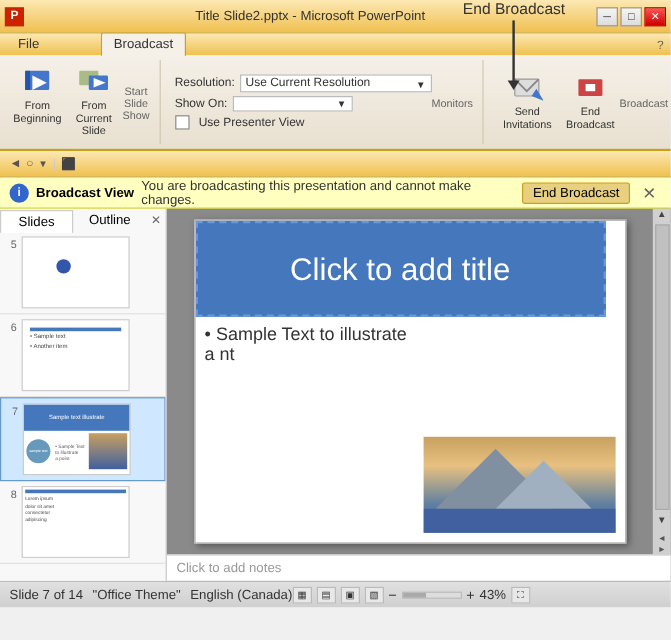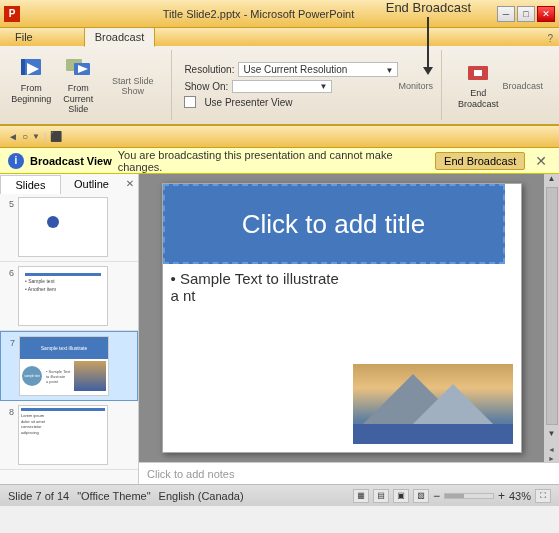--- a/index.html
+++ b/index.html
@@ -334,21 +334,20 @@
     }
 
     
     .status-bar {
       height: 22px;
       background: linear-gradient(to bottom, #e0e0e0, #d0d0d0);
       border-top: 1px solid #bbb;
       display: flex;
       align-items: center;
       padding: 0 8px;
-      justify-content: space-between;
       font-size: 11px;
       color: #333;
     }
     .status-left { display: flex; gap: 8px; }
     .status-right { display: flex; align-items: center; gap: 4px; }
     .status-btn { width: 16px; height: 14px; background: #e8e8e8; border: 1px solid #bbb; display: flex; align-items: center; justify-content: center; font-size: 8px; cursor: pointer; }
 
     
     .arrow-annotation {
       position: absolute;
@@ -441,20 +440,30 @@
         <div class="ribbon-row">
           <div class="ribbon-checkbox"></div>
           <span>Use Presenter View</span>
         </div>
       </div>
       <div class="ribbon-group-label">Monitors</div>
     </div>
 
     <div class="ribbon-group" style="border-right:none;">
       <div class="ribbon-group-content">
+        <div class="ribbon-btn">
+          <div class="ribbon-btn-icon">
+            <svg width="28" height="28" viewBox="0 0 28 28">
+              <rect x="4" y="6" width="20" height="14" fill="#dddddd" stroke="#999" stroke-width="1" rx="1"></rect>
+              <polyline points="4,6 14,16 24,6" fill="none" stroke="#888" stroke-width="1.5"></polyline>
+              <polygon points="18,20 28,24 22,14" fill="#4477cc"></polygon>
+            </svg>
+          </div>
+          <div class="ribbon-btn-label">Send<br>Invitations</div>
+        </div>
         <div class="ribbon-btn">
           <div class="ribbon-btn-icon">
             <svg width="28" height="28" viewBox="0 0 28 28">
               <rect x="4" y="6" width="20" height="14" fill="#cc4444" rx="1"></rect>
               <rect x="10" y="10" width="8" height="6" fill="white"></rect>
             </svg>
           </div>
           <div class="ribbon-btn-label">End<br>Broadcast</div>
         </div>
       </div>

